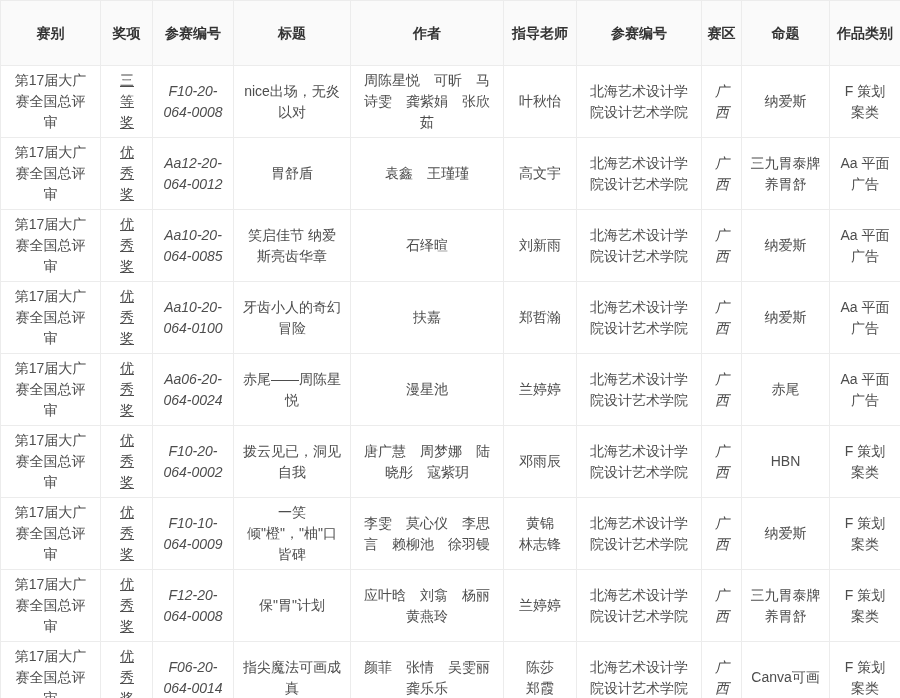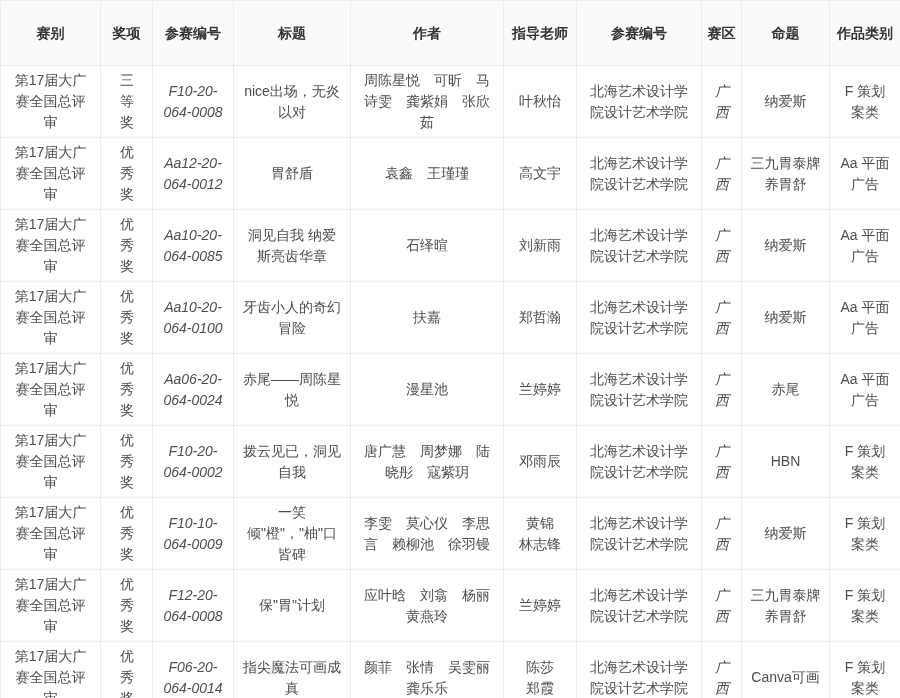--- a/index.html
+++ b/index.html
@@ -37,21 +37,21 @@
     font-weight: bold;
     height: 56px;
     padding: 4px 2px;
   }
   table.results tbody td {
     background: #ffffff;
     padding: 4px 8px;
     height: 48px;
   }
   
-  table.results tbody td.col-award  { padding: 4px 19px; word-break: break-all; }
+  table.results tbody td.col-award  { padding: 4px 19px; word-break: break-all; text-decoration: underline; }
   table.results tbody td.col-region { padding: 4px 13px; word-break: break-all; font-style: italic; }
   table.results tbody td.col-topic  { padding: 4px 3px; text-align: center; }
   table.results tbody td.col-entry_no { padding: 4px 6px; font-style: italic; }
 </style>
 </head>
 <body>
 
 <div class="page">
   <table class="results">
     <colgroup>
@@ -102,21 +102,21 @@
           <td class="col-advisor">高文宇</td>
           <td class="col-school">北海艺术设计学院设计艺术学院</td>
           <td class="col-region">广西</td>
           <td class="col-topic">三九胃泰牌养胃舒</td>
           <td class="col-category">Aa 平面广告</td>
         </tr>
         <tr>
           <td class="col-competition">第17届大广赛全国总评审</td>
           <td class="col-award">优秀奖</td>
           <td class="col-entry_no">Aa10-20-064-0085</td>
-          <td class="col-title">洞见自我 纳爱斯亮齿华章</td>
+          <td class="col-title">笑启佳节 纳爱斯亮齿华章</td>
           <td class="col-authors">石绎暄</td>
           <td class="col-advisor">刘新雨</td>
           <td class="col-school">北海艺术设计学院设计艺术学院</td>
           <td class="col-region">广西</td>
           <td class="col-topic">纳爱斯</td>
           <td class="col-category">Aa 平面广告</td>
         </tr>
         <tr>
           <td class="col-competition">第17届大广赛全国总评审</td>
           <td class="col-award">优秀奖</td>

